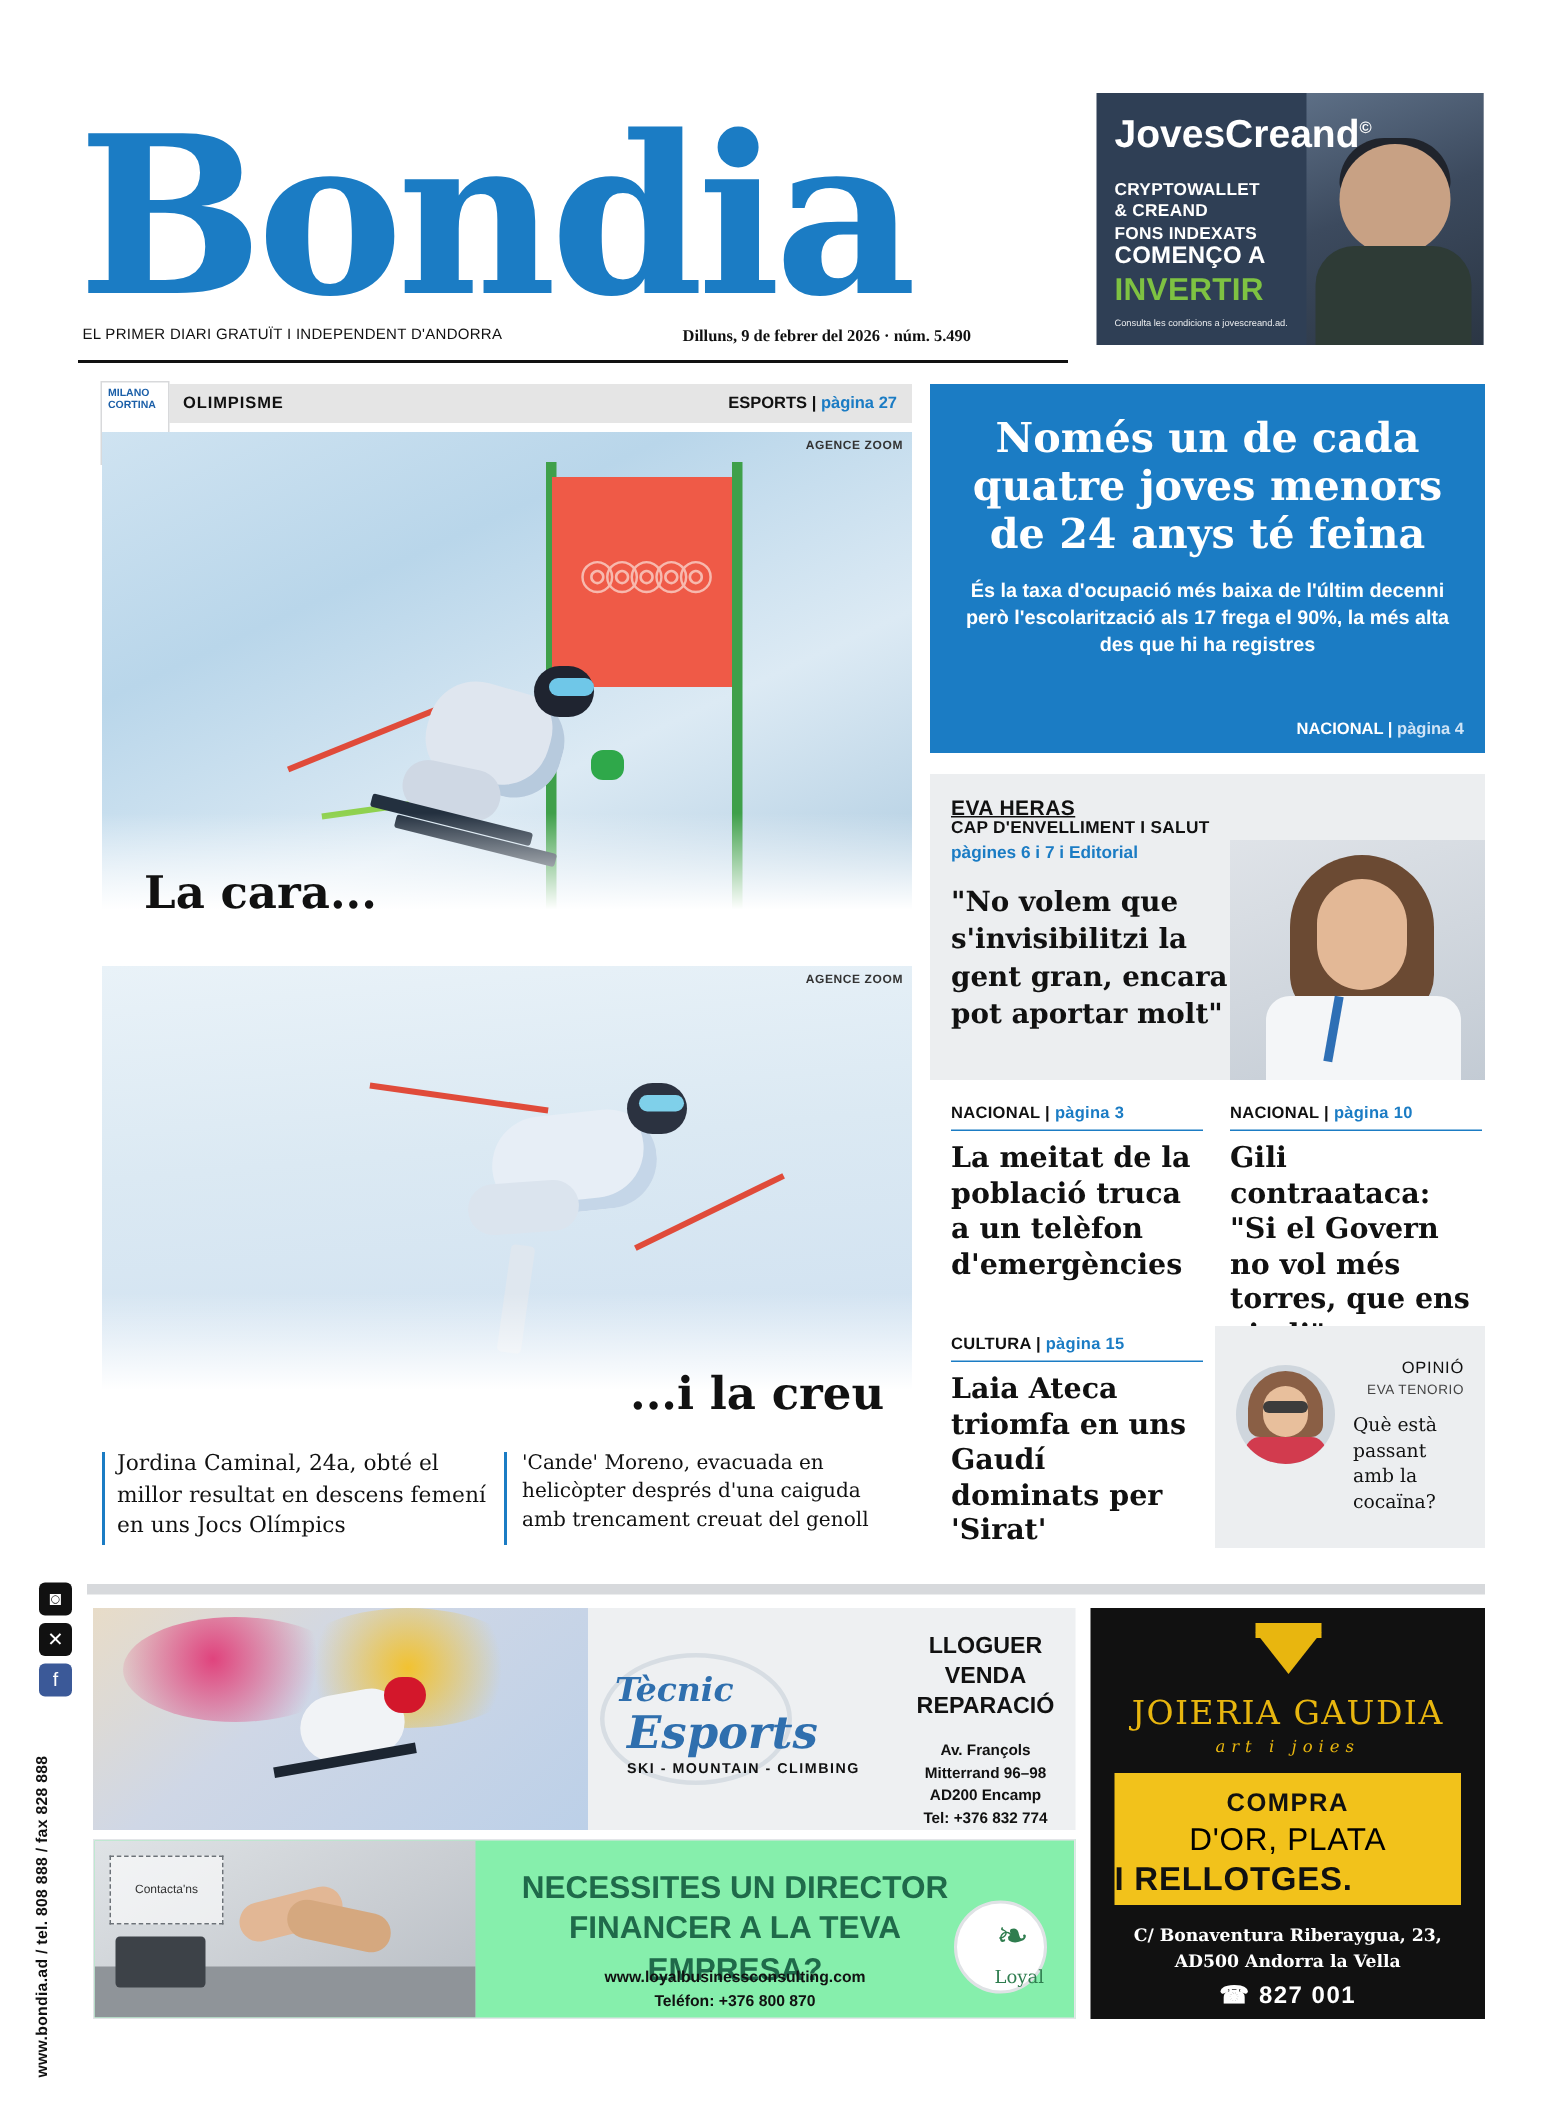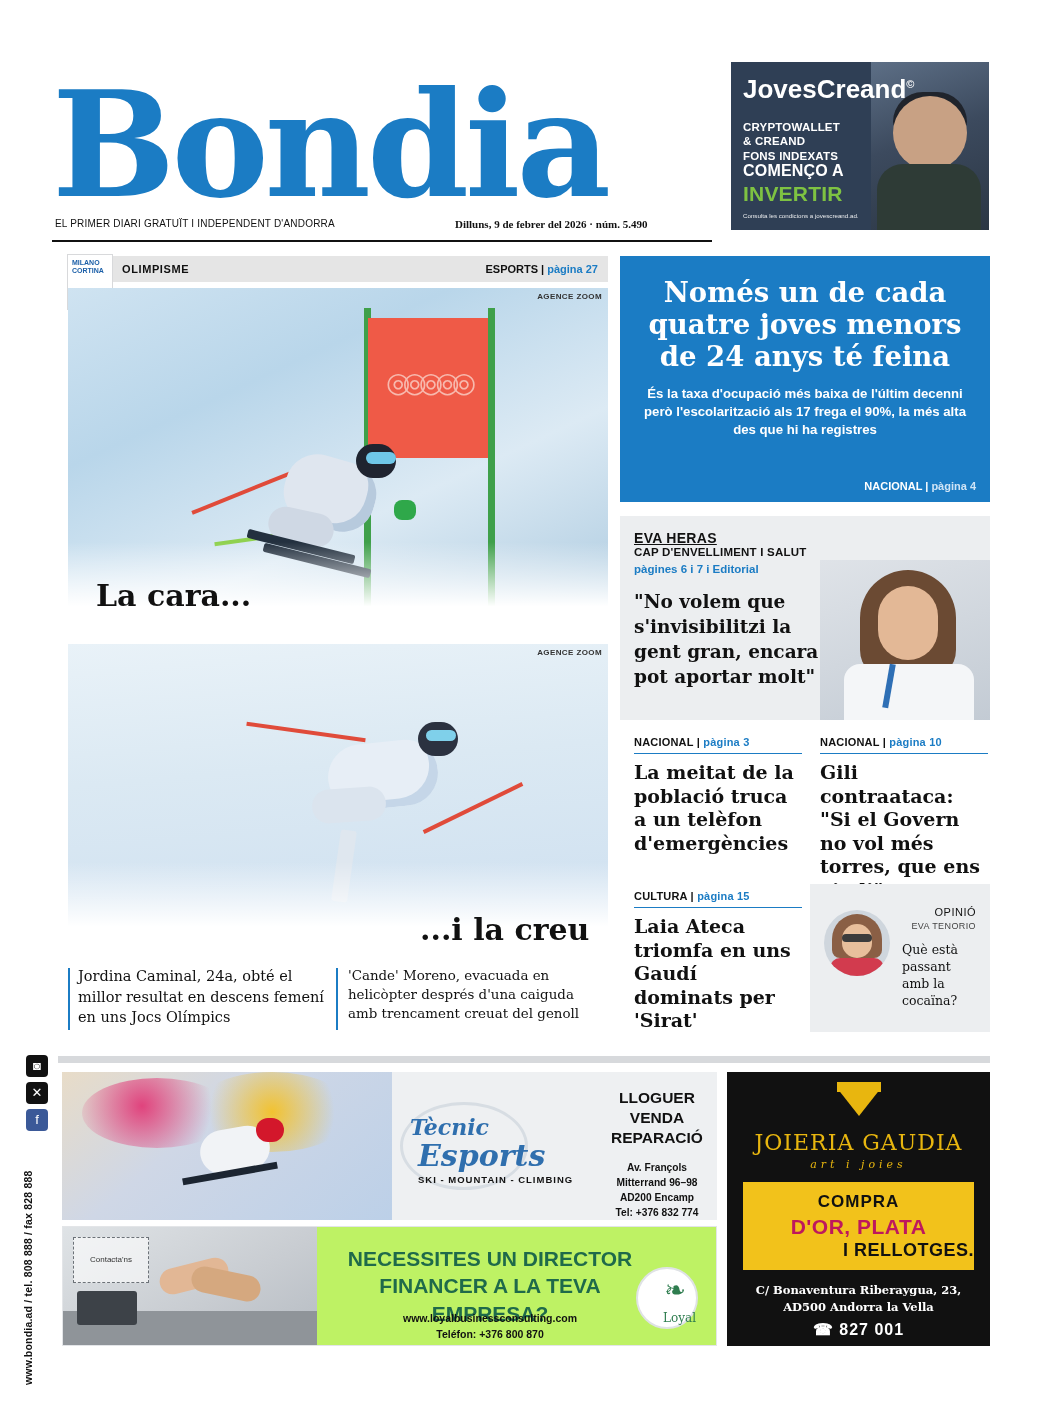--- a/index.html
+++ b/index.html
@@ -137,42 +137,42 @@
   .sm-s{position:absolute;left:0px;top:52px;width:96px;height:7px;background:#1c2531;transform:rotate(-10deg);}
   .logo-te{position:absolute;left:348px;top:26px;width:190px;height:96px;}
   .te-t1{position:absolute;left:0;top:16px;font-family:"DejaVu Serif",serif;font-style:italic;font-weight:bold;font-size:22px;color:#2f6fae;}
   .te-t2{position:absolute;left:8px;top:40px;font-family:"DejaVu Serif",serif;font-style:italic;font-weight:bold;font-size:30px;color:#2f6fae;}
   .te-t3{position:absolute;left:8px;top:76px;font-size:9.5px;font-weight:bold;color:#111;letter-spacing:1px;}
   .te-ring{position:absolute;left:-10px;top:4px;width:122px;height:82px;border:3px solid #d7dde3;border-radius:50%;}
   .ad-ski-txt{position:absolute;left:540px;top:16px;width:110px;text-align:center;}
   .ask-h{font-size:15.5px;font-weight:bold;color:#111;line-height:1.28;}
   .ask-p{margin-top:14px;font-size:10.2px;color:#111;line-height:1.45;font-weight:bold;}
 
-  .ad-loyal{position:absolute;left:62px;top:1226px;width:655px;height:120px;background:#bef264;border:1px solid #e3e5e8;box-sizing:border-box;overflow:hidden;}
+  .ad-loyal{position:absolute;left:62px;top:1226px;width:655px;height:120px;background:#86efac;border:1px solid #e3e5e8;box-sizing:border-box;overflow:hidden;}
   .loy-photo{position:absolute;left:0;top:0;width:254px;height:118px;background:linear-gradient(150deg,#dfe3e6 0%,#c8ccd1 60%,#b6bcc3 100%);overflow:hidden;}
   .lp-desk{position:absolute;left:0;bottom:0;width:254px;height:34px;background:#8f9499;}
   .lp-lap{position:absolute;left:14px;bottom:20px;width:60px;height:34px;background:#3d4248;border-radius:3px;}
   .lp-hand1{position:absolute;left:96px;top:36px;width:70px;height:26px;border-radius:14px;background:#e2b795;transform:rotate(-14deg);}
   .lp-hand2{position:absolute;left:128px;top:44px;width:70px;height:26px;border-radius:14px;background:#d5a87f;transform:rotate(12deg);}
   .lp-badge{position:absolute;left:10px;top:10px;width:74px;height:44px;border:1px dashed #6c7278;color:#333;font-size:8px;text-align:center;line-height:44px;background:rgba(255,255,255,.6);}
   .loy-h{position:absolute;left:262px;top:18px;width:330px;text-align:center;font-size:21px;font-weight:bold;color:#1f6a4a;line-height:1.3;}
   .loy-w{position:absolute;left:262px;top:84px;width:330px;text-align:center;font-size:10.5px;color:#111;font-weight:bold;line-height:1.5;}
   .loy-logo{position:absolute;right:18px;top:40px;width:58px;height:58px;border-radius:50%;background:#ffffff;border:2px solid #dfe2e5;}
   .loy-leaf{position:absolute;right:30px;top:48px;font-size:26px;color:#2f7d4f;}
   .loy-lt{position:absolute;right:20px;top:84px;font-family:"DejaVu Serif",serif;font-size:12px;color:#2f7d4f;font-weight:normal;}
 
   .ad-joieria{position:absolute;left:727px;top:1072px;width:263px;height:274px;background:#111111;overflow:hidden;}
   .jg-diamond{position:absolute;left:50%;top:16px;margin-left:-22px;width:0;height:0;border-left:22px solid transparent;border-right:22px solid transparent;border-top:28px solid #e8b60f;}
   .jg-diamond2{position:absolute;left:50%;top:10px;margin-left:-22px;width:44px;height:10px;background:#e8b60f;}
   .jg-name{position:absolute;left:0;top:58px;width:100%;text-align:center;font-family:"DejaVu Serif",serif;font-size:22px;letter-spacing:1px;color:#e8b60f;}
   .jg-sub{position:absolute;left:0;top:86px;width:100%;text-align:center;font-family:"DejaVu Serif",serif;font-style:italic;font-size:11px;color:#e8b60f;letter-spacing:4px;}
   .jg-yellow{position:absolute;left:16px;top:110px;width:231px;height:88px;background:#f2c21b;}
   .jg-y1{position:absolute;left:0;top:10px;width:100%;text-align:center;font-size:17px;font-weight:bold;color:#111;letter-spacing:1px;}
-  .jg-y2{position:absolute;left:0;top:33px;width:100%;text-align:center;font-size:21px;font-weight:bold;color:#be185d;letter-spacing:.5px;}
-  .jg-y3{position:absolute;left:0;top:58px;width:100%;text-align:right;font-size:18px;font-weight:bold;color:#111;letter-spacing:.5px;}
+  .jg-y2{position:absolute;left:0;top:33px;width:100%;text-align:center;font-size:21px;font-weight:normal;color:#000000;letter-spacing:.5px;}
+  .jg-y3{position:absolute;left:0;top:58px;width:100%;text-align:left;font-size:22px;font-weight:bold;color:#111;letter-spacing:.5px;}
   .jg-addr{position:absolute;left:0;top:210px;width:100%;text-align:center;font-family:"DejaVu Serif",serif;font-size:11.5px;color:#fff;line-height:1.45;font-weight:bold;}
   .jg-tel{position:absolute;left:0;top:248px;width:100%;text-align:center;font-size:16px;color:#fff;font-weight:bold;letter-spacing:1px;}
 </style>
 </head>
 <body>
 
 <div class="page">
 
   <div class="masthead">
     <div class="logo">Bondia</div>

